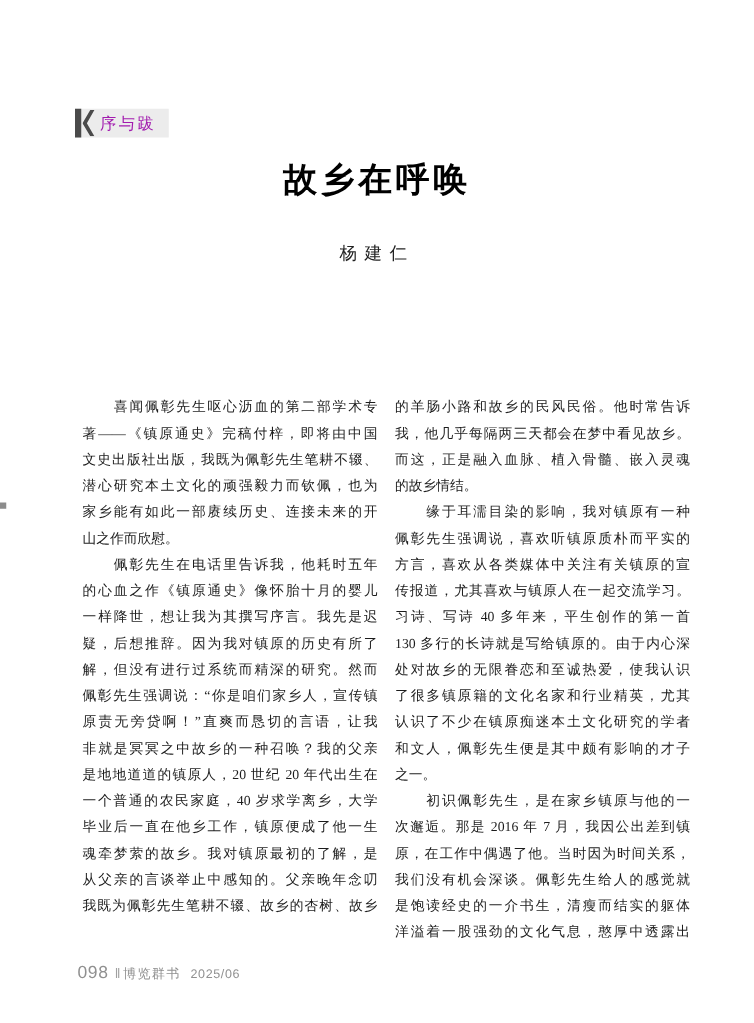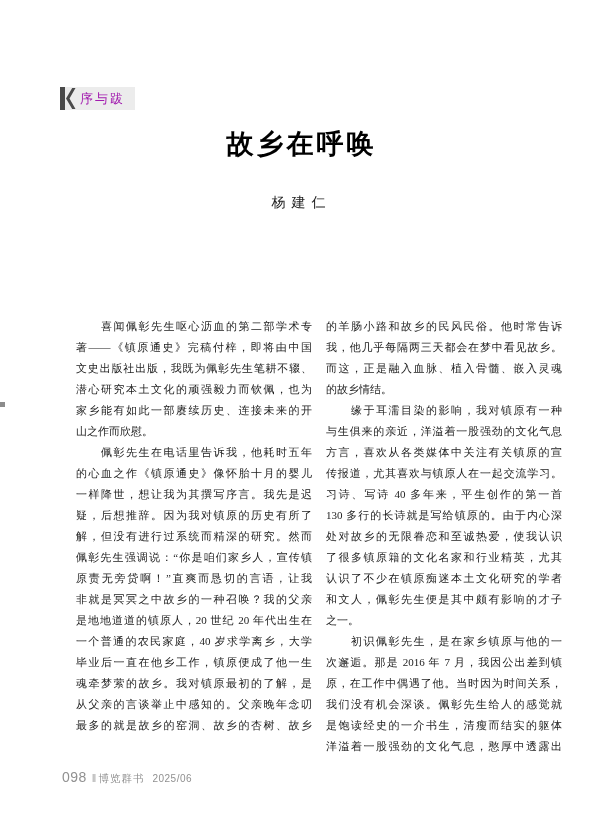--- a/index.html
+++ b/index.html
@@ -25,21 +25,21 @@
   .title{
     position:absolute;left:0;right:0;top:126px;text-align:center;
     font-size:27px;font-weight:bold;color:#000;letter-spacing:3px;white-space:nowrap;
   }
   .author{
     position:absolute;left:0;right:0;top:194px;text-align:center;
     font-size:14px;color:#222;letter-spacing:6px;white-space:nowrap;
   }
   
   .body-text{
-    position:absolute;left:76px;top:316px;width:486px;
+    position:absolute;left:66px;top:316px;width:486px;
     display:flex;gap:14px;
   }
   .col{width:236px;flex:0 0 auto;}
   .line{
     width:236px;height:21px;line-height:21px;font-size:11px;color:#1c1c1c;
     text-align:justify;text-align-last:justify;overflow:hidden;white-space:nowrap;
   }
   .line.p-end{text-align-last:left;}
   
   .footer{
@@ -84,29 +84,29 @@
         <div class="line">疑，后想推辞。因为我对镇原的历史有所了</div>
         <div class="line">解，但没有进行过系统而精深的研究。然而</div>
         <div class="line">佩彰先生强调说：“你是咱们家乡人，宣传镇</div>
         <div class="line">原责无旁贷啊！”直爽而恳切的言语，让我</div>
         <div class="line">非就是冥冥之中故乡的一种召唤？我的父亲</div>
         <div class="line">是地地道道的镇原人，20 世纪 20 年代出生在</div>
         <div class="line">一个普通的农民家庭，40 岁求学离乡，大学</div>
         <div class="line">毕业后一直在他乡工作，镇原便成了他一生</div>
         <div class="line">魂牵梦萦的故乡。我对镇原最初的了解，是</div>
         <div class="line">从父亲的言谈举止中感知的。父亲晚年念叨</div>
-        <div class="line">最多的就是故乡的窑洞、故乡的杏树、故乡</div>
+        <div class="line">我既为佩彰先生笔耕不辍、故乡的杏树、故乡</div>
       </div>
     <div class="col">
         <div class="line">的羊肠小路和故乡的民风民俗。他时常告诉</div>
         <div class="line">我，他几乎每隔两三天都会在梦中看见故乡。</div>
         <div class="line">而这，正是融入血脉、植入骨髓、嵌入灵魂</div>
         <div class="line p-end">的故乡情结。</div>
         <div class="line">　　缘于耳濡目染的影响，我对镇原有一种</div>
-        <div class="line">与生俱来的亲近，洋溢着一股强劲的文化气息</div>
+        <div class="line">佩彰先生强调说，喜欢听镇原质朴而平实的</div>
         <div class="line">方言，喜欢从各类媒体中关注有关镇原的宣</div>
         <div class="line">传报道，尤其喜欢与镇原人在一起交流学习。</div>
         <div class="line">习诗、写诗 40 多年来，平生创作的第一首</div>
         <div class="line">130 多行的长诗就是写给镇原的。由于内心深</div>
         <div class="line">处对故乡的无限眷恋和至诚热爱，使我认识</div>
         <div class="line">了很多镇原籍的文化名家和行业精英，尤其</div>
         <div class="line">认识了不少在镇原痴迷本土文化研究的学者</div>
         <div class="line">和文人，佩彰先生便是其中颇有影响的才子</div>
         <div class="line p-end">之一。</div>
         <div class="line">　　初识佩彰先生，是在家乡镇原与他的一</div>

